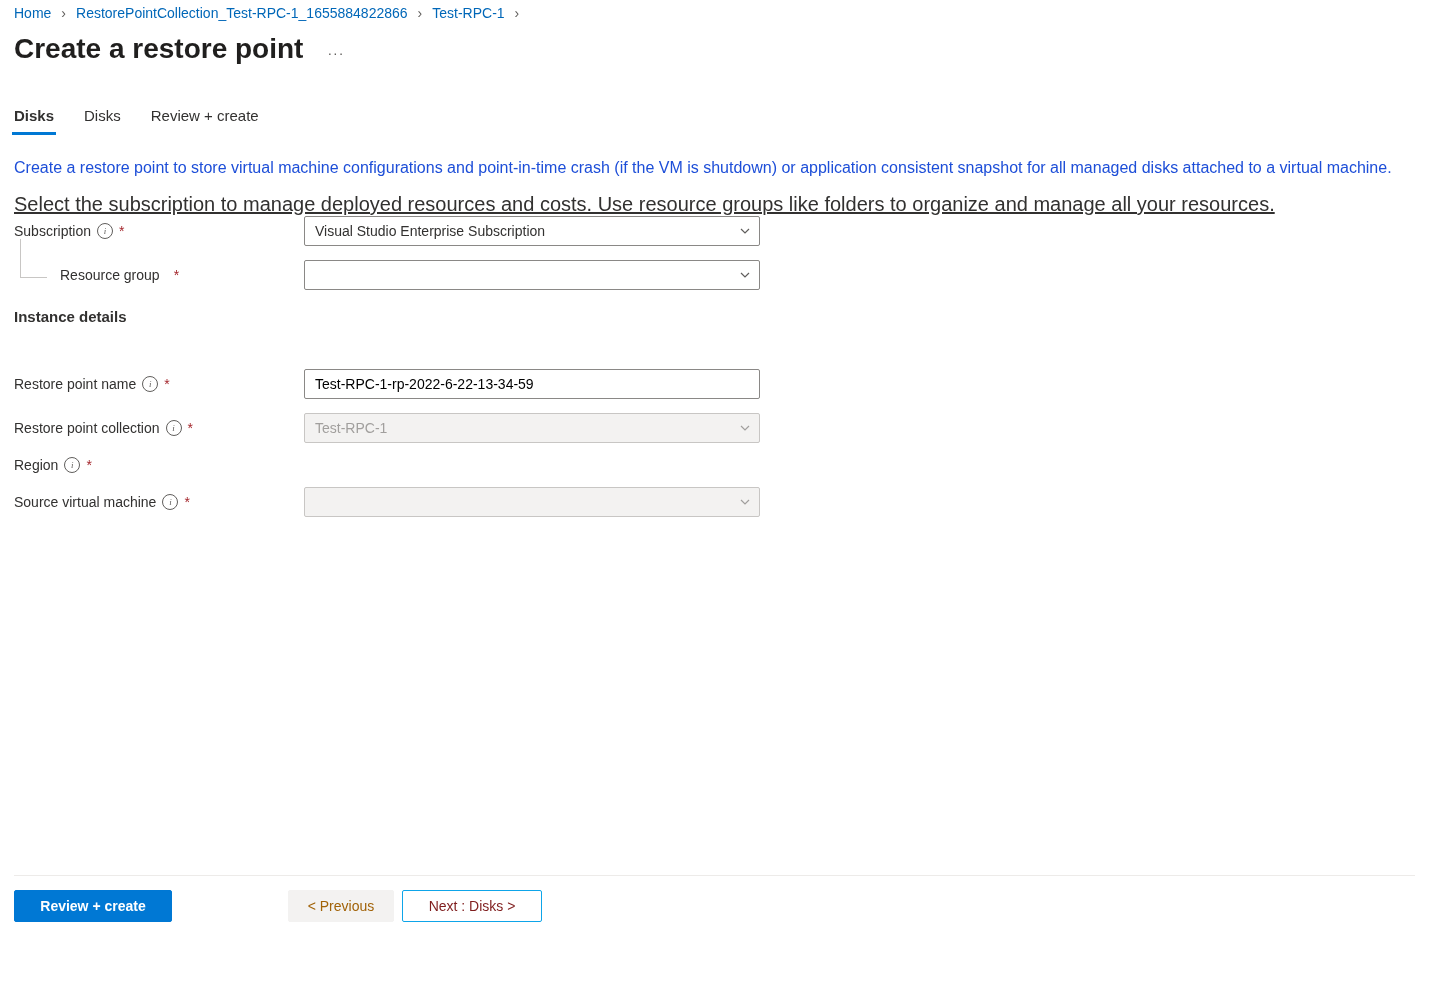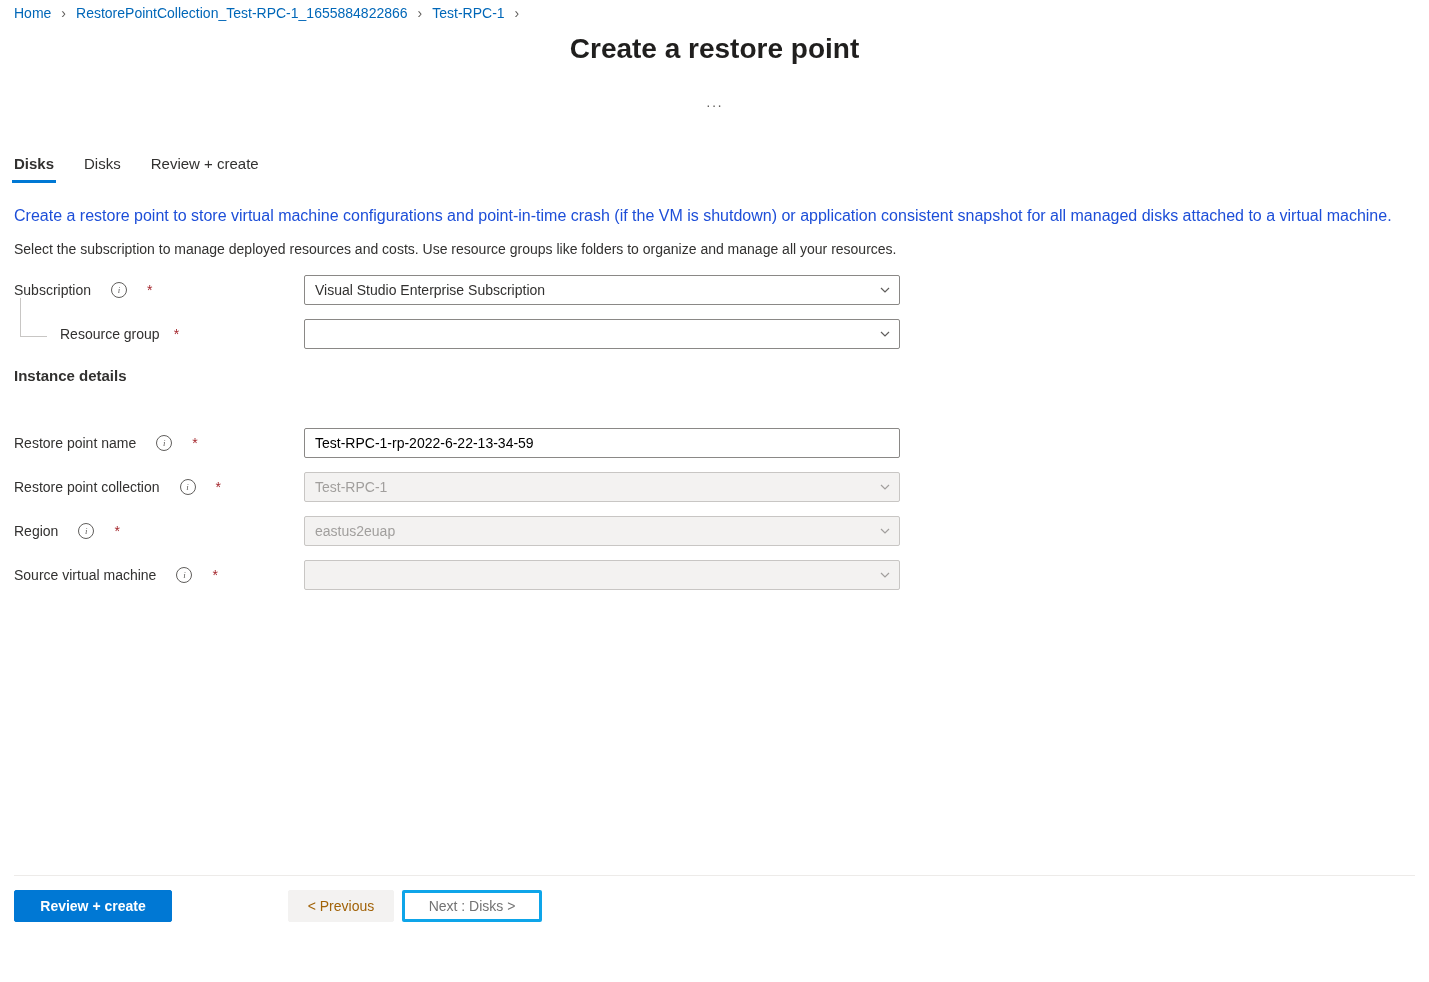--- a/index.html
+++ b/index.html
@@ -35,21 +35,20 @@
   .breadcrumb .sep {
     color: #605e5c;
   }
 
   
   .title-row {
     display: flex;
     align-items: center;
     gap: 24px;
     margin-top: 6px;
-    flex-direction: column;
   }
   h1.page-title {
     font-size: 28px;
     font-weight: 600;
     margin: 0;
     color: #201f1e;
   }
   .ellipsis-icon {
     color: #605e5c;
     font-size: 14px;
@@ -94,22 +93,22 @@
     font-size: 16px;
     color: #1d4ed8;
     margin-bottom: 16px;
   }
   .section-heading {
     font-size: 15px;
     font-weight: 600;
     margin: 18px 0 14px 0;
   }
   .section-sub {
-    font-size: 14px;
-    margin-bottom: 18px;
+    font-size: 20px;
+    text-decoration: underline;
   }
 
   
   .form-row {
     display: flex;
     align-items: center;
     margin-bottom: 14px;
   }
   .form-row .label-col {
     width: 290px;
@@ -133,42 +132,42 @@
   .form-row.indented .label-text-wrap {
     padding-left: 46px;
     display: flex;
     align-items: center;
     gap: 14px;
     text-align: right;
   }
   .label-text-wrap {
     display: flex;
     align-items: center;
-    gap: 20px;
+    gap: 6px;
   }
   .info-icon {
     width: 14px;
     height: 14px;
     border: 1px solid #605e5c;
     border-radius: 50%;
     display: inline-flex;
     align-items: center;
     justify-content: center;
     font-size: 9px;
     color: #605e5c;
     font-style: italic;
     font-family: Georgia, serif;
     line-height: 1;
   }
   .req {
     color: #a4262c;
   }
 
   .input-col {
-    width: 596px;
+    width: 456px;
   }
   .dropdown, .textinput {
     width: 100%;
     box-sizing: border-box;
     height: 30px;
     border: 1px solid #8a8886;
     border-radius: 2px;
     padding: 0 28px 0 10px;
     font-size: 14px;
     font-family: inherit;
@@ -247,22 +246,22 @@
   .btn-prev {
     background: #f3f2f1;
     color: #a16207;
     border: 1px solid #f3f2f1;
     min-width: 106px;
     cursor: default;
     margin-left: 116px;
   }
   .btn-next {
     background: #ffffff;
-    color: #737373;
-    border: 3px solid #0ea5e9;
+    color: #7f1d1d;
+    border: 1px solid #0ea5e9;
     min-width: 140px;
     margin-left: 8px;
   }
 </style>
 </head>
 <body>
 
 <div class="page">
 
   <nav class="breadcrumb">
@@ -370,30 +369,20 @@
     </div>
 
     <div class="form-row">
       <div class="label-col">
         <div class="label-text-wrap">
           <span>Region</span>
           <span class="info-icon">i</span>
           <span class="req">*</span>
         </div>
       </div>
-      <div class="input-col">
-        <div class="dropdown disabled">
-          <span class="dd-value">eastus2euap</span>
-          <span class="chevron">
-            <svg width="12" height="12" viewBox="0 0 12 12">
-                <path d="M2 4 L6 8 L10 4" stroke="#a19f9d" stroke-width="1.2" fill="none"></path>
-              </svg>
-          </span>
-        </div>
-      </div>
     </div>
 
     <div class="form-row">
       <div class="label-col">
         <div class="label-text-wrap">
           <span>Source virtual machine</span>
           <span class="info-icon">i</span>
           <span class="req">*</span>
         </div>
       </div>

